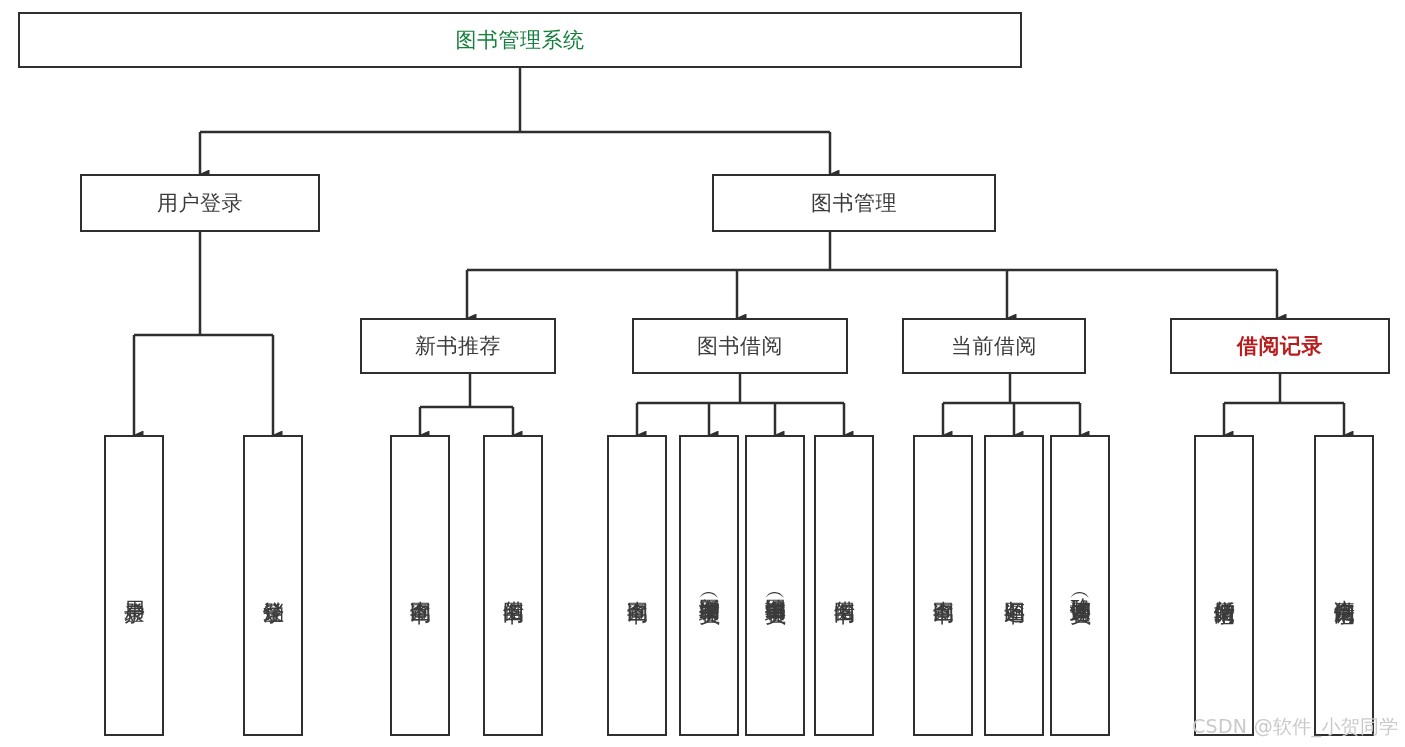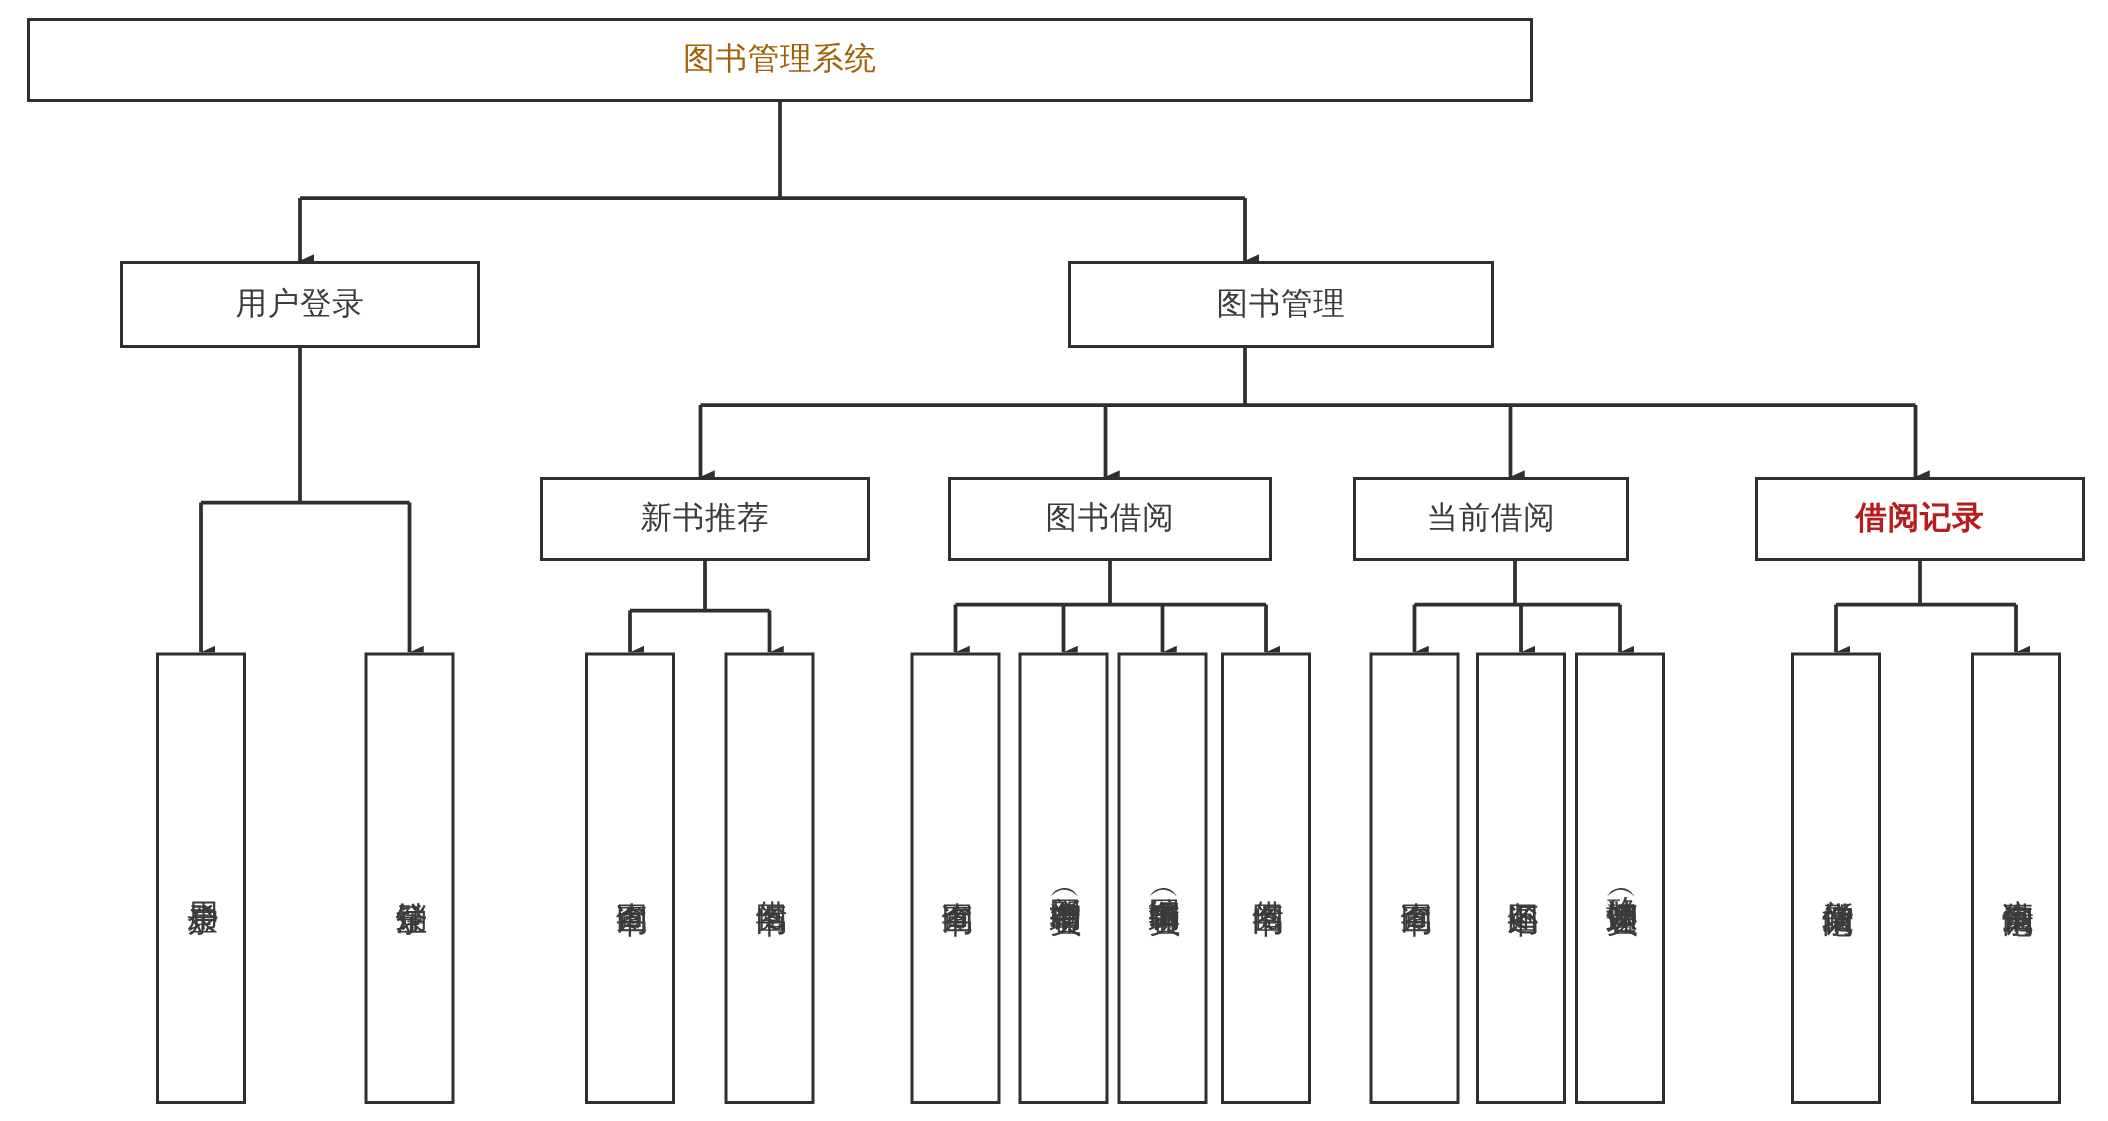--- a/index.html
+++ b/index.html
@@ -108,30 +108,30 @@
         <line x1="1014" y1="403" x2="1014" y2="435" stroke="#2f2f2f" stroke-width="2.5" marker-end="url(#arrowhead)"></line>
         <line x1="1080" y1="403" x2="1080" y2="435" stroke="#2f2f2f" stroke-width="2.5" marker-end="url(#arrowhead)"></line>
         <line x1="1280" y1="374" x2="1280" y2="403" stroke="#2f2f2f" stroke-width="2.5"></line>
         <line x1="1224" y1="403" x2="1344" y2="403" stroke="#2f2f2f" stroke-width="2.5"></line>
         <line x1="1224" y1="403" x2="1224" y2="435" stroke="#2f2f2f" stroke-width="2.5" marker-end="url(#arrowhead)"></line>
         <line x1="1344" y1="403" x2="1344" y2="435" stroke="#2f2f2f" stroke-width="2.5" marker-end="url(#arrowhead)"></line>
       </g>
   </svg>
 
   <div id="nodes">
-      <div class="node horiz node-root" style="left: 18px; top: 12px; width: 1004px; height: 56px; border-color: rgb(47, 47, 47); background: rgb(255, 255, 255); color: #a16207;">
+      <div class="node horiz node-root" style="left: 18px; top: 12px; width: 1004px; height: 56px; border-color: rgb(47, 47, 47); background: rgb(255, 255, 255); color: #15803d;">
         <span>图书管理系统</span>
       </div>
       <div class="node horiz" style="left: 80px; top: 174px; width: 240px; height: 58px; border-color: rgb(47, 47, 47); background: rgb(255, 255, 255); color: rgb(59, 59, 59);">
         <span>用户登录</span>
       </div>
       <div class="node horiz" style="left: 712px; top: 174px; width: 284px; height: 58px; border-color: rgb(47, 47, 47); background: rgb(255, 255, 255); color: rgb(59, 59, 59);">
         <span>图书管理</span>
       </div>
-      <div class="node horiz" style="left: 360px; top: 318px; width: 220px; height: 56px; border-color: rgb(47, 47, 47); background: rgb(255, 255, 255); color: rgb(59, 59, 59);">
+      <div class="node horiz" style="left: 360px; top: 318px; width: 196px; height: 56px; border-color: rgb(47, 47, 47); background: rgb(255, 255, 255); color: rgb(59, 59, 59);">
         <span>新书推荐</span>
       </div>
       <div class="node horiz" style="left: 632px; top: 318px; width: 216px; height: 56px; border-color: rgb(47, 47, 47); background: rgb(255, 255, 255); color: rgb(59, 59, 59); text-align: center;">
         <span>图书借阅</span>
       </div>
       <div class="node horiz" style="left: 902px; top: 318px; width: 184px; height: 56px; border-color: rgb(47, 47, 47); background: rgb(255, 255, 255); color: rgb(59, 59, 59);">
         <span>当前借阅</span>
       </div>
       <div class="node horiz" style="left: 1170px; top: 318px; width: 220px; height: 56px; border-color: rgb(47, 47, 47); background: rgb(255, 255, 255); color: #b91c1c; font-weight: bold;">
         <span>借阅记录</span>
@@ -170,13 +170,14 @@
         <span>确认归还（管理员）</span>
       </div>
       <div class="node vert" style="left: 1194px; top: 435px; width: 60px; height: 301px; border-color: rgb(47, 47, 47); background: rgb(255, 255, 255); color: rgb(59, 59, 59);">
         <span>新增借阅记录</span>
       </div>
       <div class="node vert" style="left: 1314px; top: 435px; width: 60px; height: 301px; border-color: rgb(47, 47, 47); background: rgb(255, 255, 255); color: rgb(59, 59, 59);">
         <span>查询借阅记录</span>
       </div>
     </div>
 
+  <div class="watermark" style="left: 1192px; top: 714px; color: rgb(201, 201, 201);">CSDN @软件_小贺同学</div>
 </div>
 
 </body></html>

